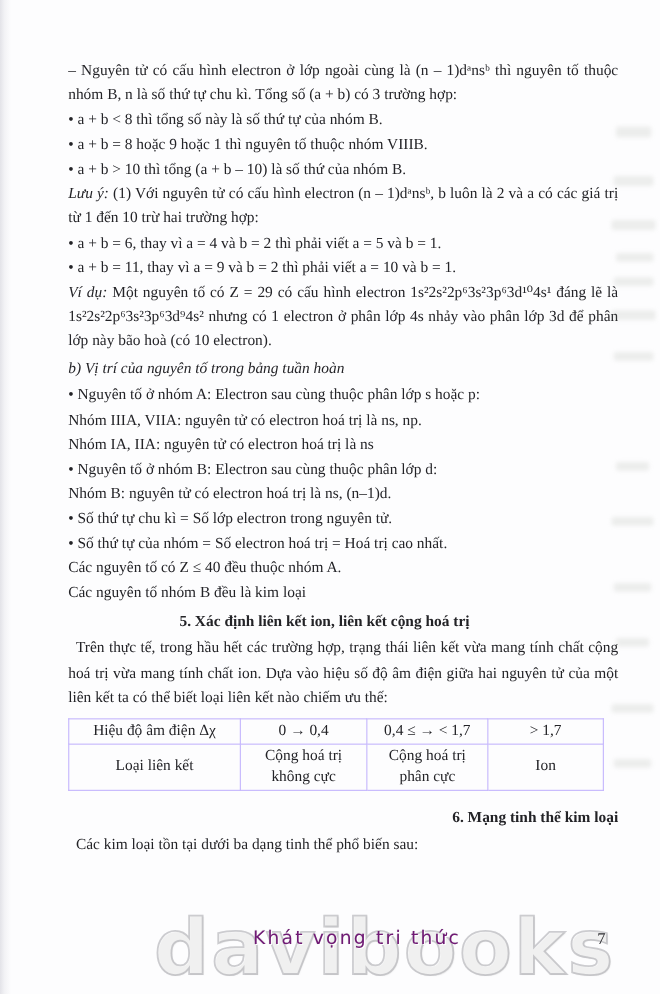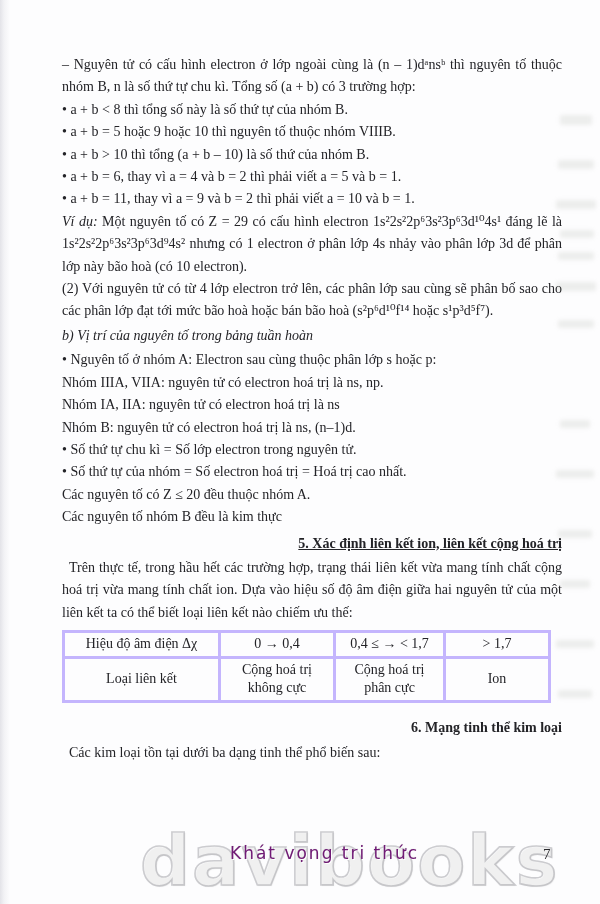--- a/index.html
+++ b/index.html
@@ -17,28 +17,28 @@
     content:"";position:absolute;left:0;top:0;bottom:0;width:10px;
     background:linear-gradient(90deg,#e3e3e8 0,#f2f2f5 4px,rgba(253,253,254,0) 10px);
   }
   .content{
     position:absolute;left:62px;top:54px;width:500px;
     font-size:14px;line-height:22.4px;text-align:justify;
   }
   .line{margin:0;}
   .lead{font-style:italic;}
   .subheading{font-weight:normal;font-style:italic;margin:2px 0;}
-  .heading-num{font-weight:bold;margin-left:-34px;margin-top:4px;margin-bottom:2px;text-align:right;text-decoration:underline;}
+  .heading-num{font-weight:bold;margin-left:-34px;margin-top:4px;margin-bottom:2px;text-align:center;}
   .indent{text-indent:7px;}
   .bond-table{
     border-collapse:collapse;margin-top:6px;
     font-size:14px;line-height:18.5px;table-layout:fixed;
   }
   .bond-table td{
-    border:3px solid #c4b5fd;text-align:center;
+    border:1px solid #c4b5fd;text-align:center;
     padding:2px 5px;vertical-align:middle;
   }
   .sec6-head{font-weight:bold;margin-left:-34px;margin-top:14px;margin-bottom:3px;text-align:right;}
   .wm-brand{
     position:absolute;left:140px;top:820px;z-index:3;
     font-family:"DejaVu Sans","Liberation Sans",sans-serif;
     font-size:70px;font-weight:bold;letter-spacing:2px;
     color:rgba(255,255,255,0.35);
     -webkit-text-stroke:1.6px rgba(172,172,176,0.6);
     text-shadow:1px 1px 1px rgba(200,200,200,0.4);
@@ -64,41 +64,42 @@
 </style>
 </head>
 <body>
 
 <div class="page">
 
   <div class="content">
 
     <div class="line">– Nguyên tử có cấu hình electron ở lớp ngoài cùng là (n – 1)dᵃnsᵇ thì nguyên tố thuộc nhóm B, n là số thứ tự chu kì. Tổng số (a + b) có 3 trường hợp:</div>
     <div class="line">• a + b &lt; 8 thì tổng số này là số thứ tự của nhóm B.</div>
-    <div class="line">• a + b = 5 hoặc 9 hoặc 10 thì nguyên tố thuộc nhóm VIIIB.</div>
+    <div class="line">• a + b = 8 hoặc 9 hoặc 1 thì nguyên tố thuộc nhóm VIIIB.</div>
     <div class="line">• a + b &gt; 10 thì tổng (a + b – 10) là số thứ của nhóm B.</div>
 
+    <div class="line"><span class="lead">Lưu ý:</span><span> (1) Với nguyên tử có cấu hình electron (n – 1)dᵃnsᵇ, b luôn là 2 và a có các giá trị từ 1 đến 10 trừ hai trường hợp:</span></div>
 
     <div class="line">• a + b = 6, thay vì a = 4 và b = 2 thì phải viết a = 5 và b = 1.</div>
     <div class="line">• a + b = 11, thay vì a = 9 và b = 2 thì phải viết a = 10 và b = 1.</div>
 
     <div class="line"><span class="lead">Ví dụ:</span><span> Một nguyên tố có Z = 29 có cấu hình electron 1s²2s²2p⁶3s²3p⁶3d¹⁰4s¹ đáng lẽ là 1s²2s²2p⁶3s²3p⁶3d⁹4s² nhưng có 1 electron ở phân lớp 4s nhảy vào phân lớp 3d để phân lớp này bão hoà (có 10 electron).</span></div>
 
-    <div class="line">(2) Với nguyên tử có từ 4 lớp electron trở lên, các phân lớp sau cùng sẽ phân bố sao cho các phân lớp đạt tới mức bão hoà hoặc bán bão hoà (s²p⁶d¹⁰f¹⁴ hoặc s¹p³d⁵f⁷).</div>
 
     <div class="line subheading">b) Vị trí của nguyên tố trong bảng tuần hoàn</div>
 
     <div class="line">• Nguyên tố ở nhóm A: Electron sau cùng thuộc phân lớp s hoặc p:</div>
     <div class="line">Nhóm IIIA, VIIA: nguyên tử có electron hoá trị là ns, np.</div>
     <div class="line">Nhóm IA, IIA: nguyên tử có electron hoá trị là ns</div>
+    <div class="line">• Nguyên tố ở nhóm B: Electron sau cùng thuộc phân lớp d:</div>
     <div class="line">Nhóm B: nguyên tử có electron hoá trị là ns, (n–1)d.</div>
     <div class="line">• Số thứ tự chu kì = Số lớp electron trong nguyên tử.</div>
     <div class="line">• Số thứ tự của nhóm = Số electron hoá trị = Hoá trị cao nhất.</div>
-    <div class="line">Các nguyên tố có Z ≤ 20 đều thuộc nhóm A.</div>
-    <div class="line">Các nguyên tố nhóm B đều là kim thực</div>
+    <div class="line">Các nguyên tố có Z ≤ 40 đều thuộc nhóm A.</div>
+    <div class="line">Các nguyên tố nhóm B đều là kim loại</div>
 
     <div class="line heading-num">5. Xác định liên kết ion, liên kết cộng hoá trị</div>
     <div class="line indent">Trên thực tế, trong hầu hết các trường hợp, trạng thái liên kết vừa mang tính chất cộng hoá trị vừa mang tính chất ion. Dựa vào hiệu số độ âm điện giữa hai nguyên tử của một liên kết ta có thể biết loại liên kết nào chiếm ưu thế:</div>
 
     <table class="bond-table">
       <colgroup>
         <col style="width:156px">
           <col style="width:115px">
           <col style="width:110px">
           <col style="width:105px">

